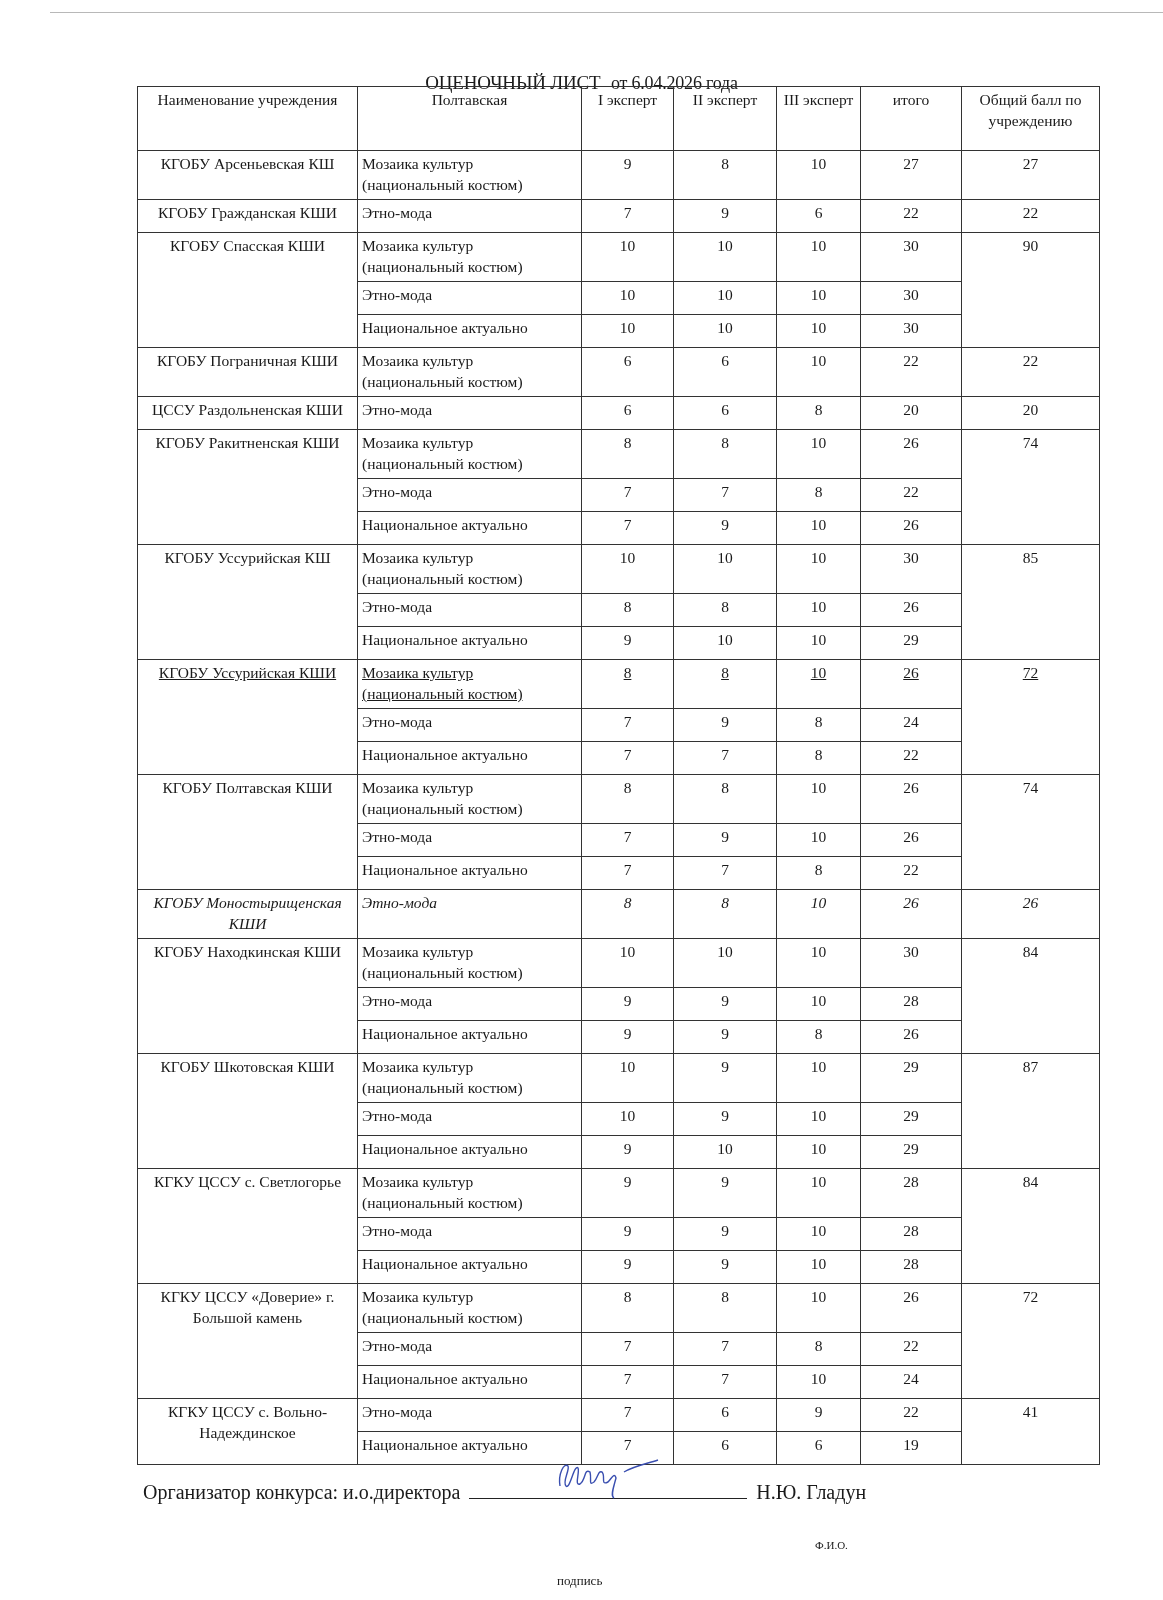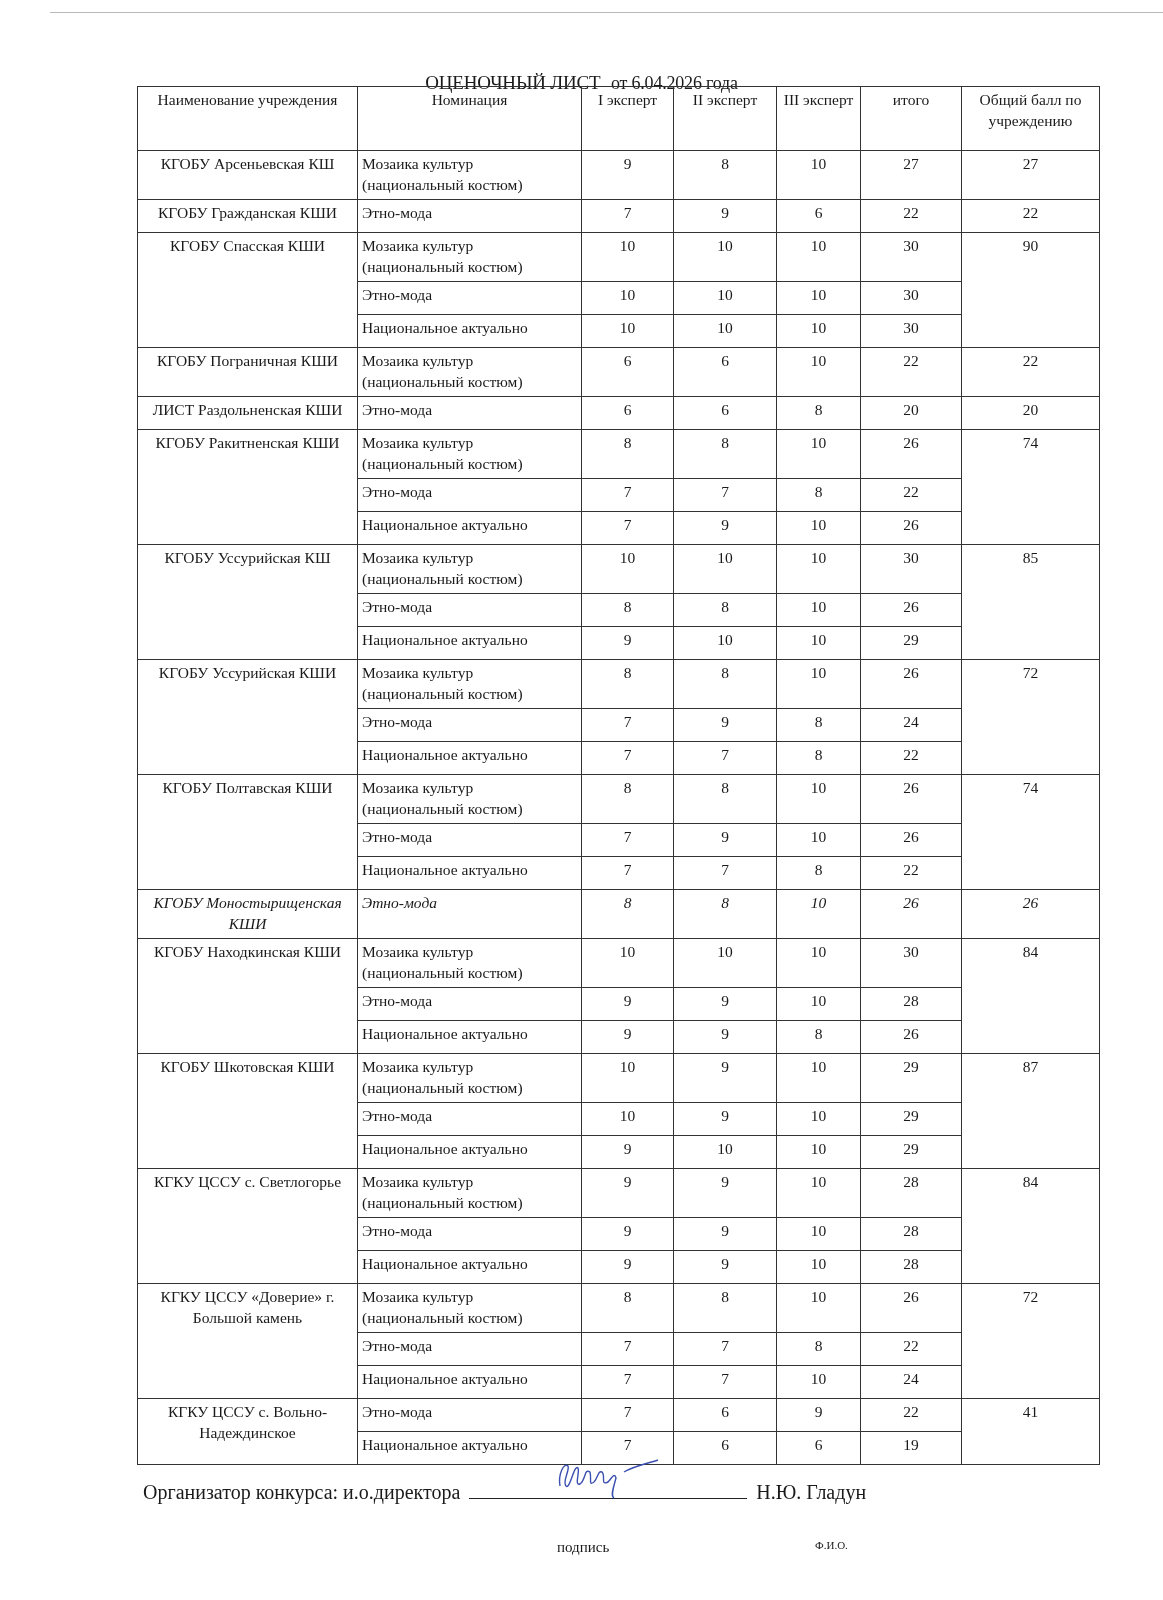--- a/index.html
+++ b/index.html
@@ -10,21 +10,21 @@
   .title .date { font-size:18px; margin-left:6px; }
   table.sheet { position:absolute; left:137px; top:86px; border-collapse:collapse; table-layout:fixed; width:962px; font-size:15.5px; }
   table.sheet td, table.sheet th { border:1px solid #333; vertical-align:top; padding:2px 4px 4px 4px; line-height:21px; font-weight:normal; }
   th { text-align:center; }
   td.inst { text-align:center; }
   td.nom { text-align:left; padding-left:10px; }
   td.num { text-align:center; }
   .footer { position:absolute; left:143px; top:1478px; font-size:20px; }
   .sig-line { display:inline-block; width:278px; border-bottom:1px solid #222; margin:0 4px; height:20px; vertical-align:baseline; position:relative; }
   .sig { position:absolute; left:85px; top:-22px; }
-  .cap-sign { position:absolute; left:557px; top:1539px; font-size:15px; }
+  .cap-sign { position:absolute; left:557px; top:1573px; font-size:13px; }
   .cap-fio { position:absolute; left:815px; top:1539px; font-size:11px; }
 </style>
 </head>
 <body>
 
 <div class="topline"></div>
 
 <div class="title">
   <span>ОЦЕНОЧНЫЙ ЛИСТ</span>
   <span class="date">от 6.04.2026 года</span>
@@ -36,21 +36,21 @@
       <col style="width:224px">
       <col style="width:92px">
       <col style="width:103px">
       <col style="width:84px">
       <col style="width:101px">
       <col style="width:138px">
   </colgroup>
   <thead>
     <tr style="height:64px">
       <th>Наименование учреждения</th>
-      <th>Номинация</th>
+      <th>Полтавская</th>
       <th>I эксперт</th>
       <th>II эксперт</th>
       <th>III эксперт</th>
       <th>итого</th>
       <th>Общий балл по учреждению</th>
     </tr>
   </thead>
   <tbody id="tbody">
       <tr style="height: 43px;">
         <td class="inst">КГОБУ Арсеньевская КШ</td>
@@ -96,21 +96,21 @@
       <tr style="height: 43px;">
         <td class="inst">КГОБУ Пограничная КШИ</td>
         <td class="nom">Мозаика культур (национальный костюм)</td>
         <td class="num">6</td>
         <td class="num">6</td>
         <td class="num">10</td>
         <td class="num">22</td>
         <td class="num">22</td>
       </tr>
       <tr style="height: 33px;">
-        <td class="inst">ЛИСТ Раздольненская КШИ</td>
+        <td class="inst">ЦССУ Раздольненская КШИ</td>
         <td class="nom">Этно-мода</td>
         <td class="num">6</td>
         <td class="num">6</td>
         <td class="num">8</td>
         <td class="num">20</td>
         <td class="num">20</td>
       </tr>
       <tr style="height: 43px;">
         <td class="inst" rowspan="3">КГОБУ Ракитненская КШИ</td>
         <td class="nom">Мозаика культур (национальный костюм)</td>
@@ -150,21 +150,21 @@
         <td class="num">10</td>
         <td class="num">26</td>
       </tr>
       <tr style="height: 33px;">
         <td class="nom">Национальное актуально</td>
         <td class="num">9</td>
         <td class="num">10</td>
         <td class="num">10</td>
         <td class="num">29</td>
       </tr>
-      <tr style="height: 43px;">
+      <tr style="height: 43px; text-decoration: underline;">
         <td class="inst" rowspan="3">КГОБУ Уссурийская КШИ</td>
         <td class="nom">Мозаика культур (национальный костюм)</td>
         <td class="num">8</td>
         <td class="num">8</td>
         <td class="num">10</td>
         <td class="num">26</td>
         <td class="num" rowspan="3">72</td>
       </tr>
       <tr style="height: 33px;">
         <td class="nom">Этно-мода</td>

